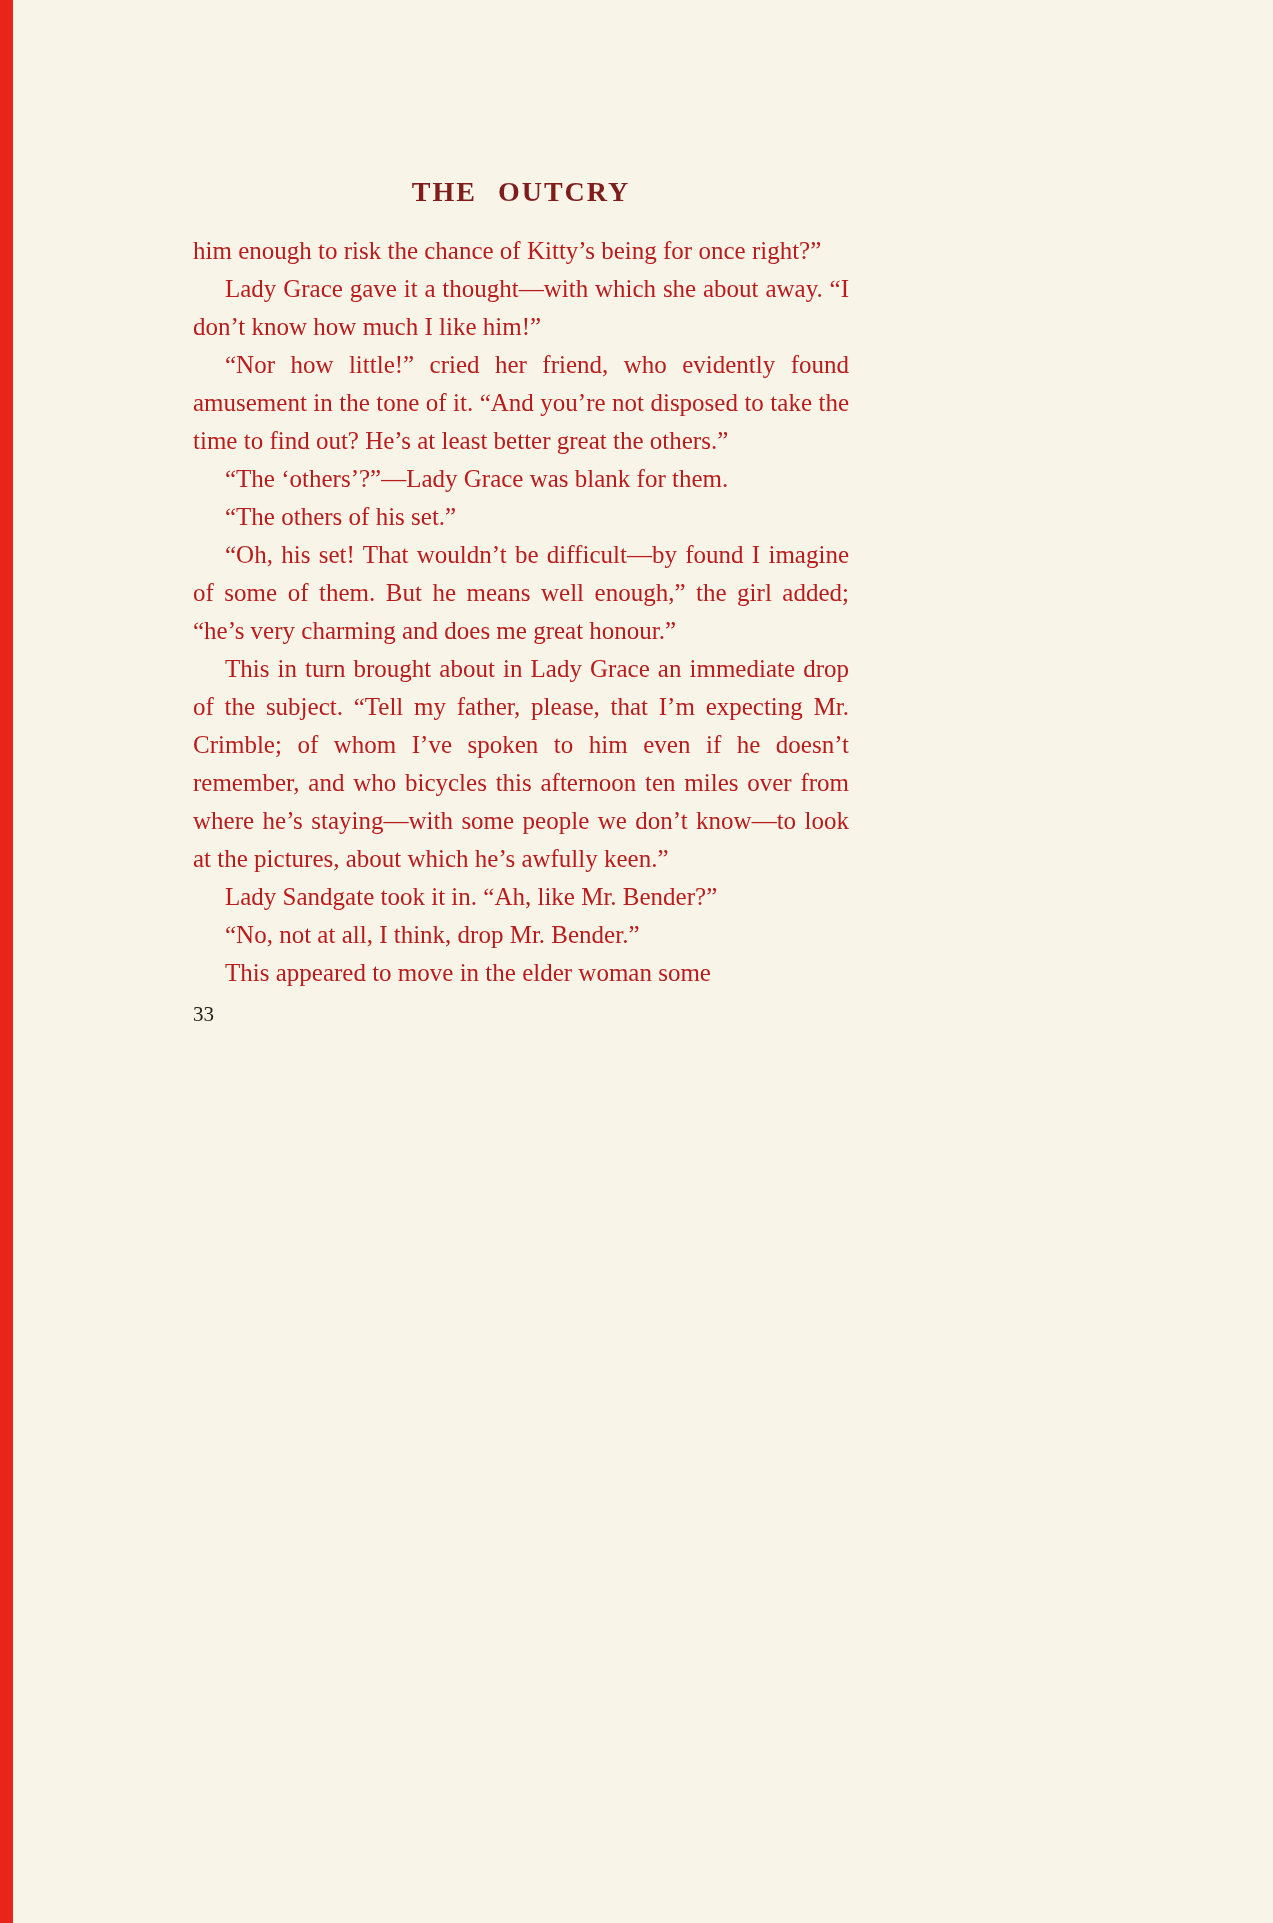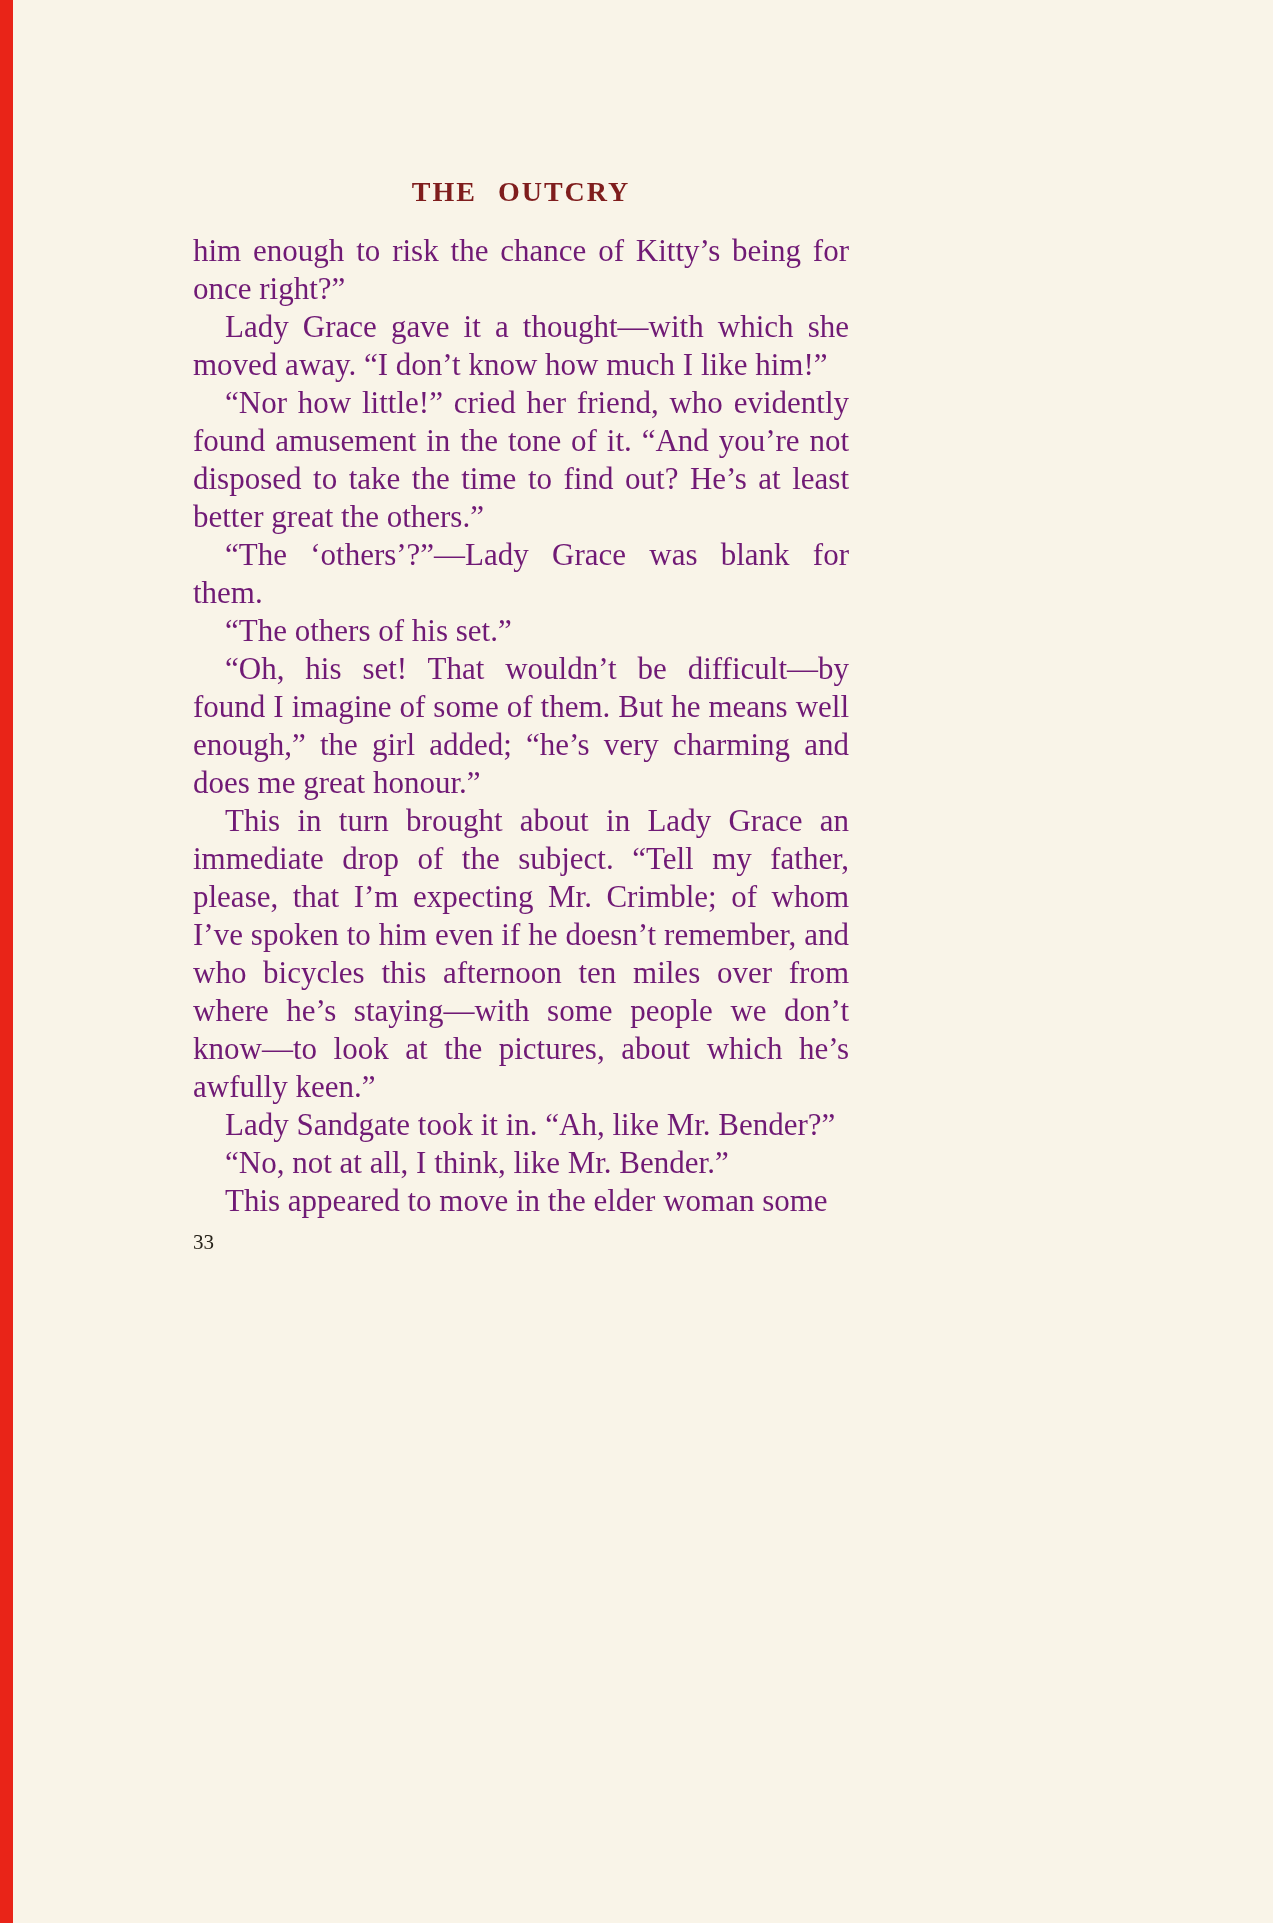--- a/index.html
+++ b/index.html
@@ -37,50 +37,50 @@
     margin: 0 0 24px 0;
     text-align: center;
     font-size: 28px;
     font-weight: bold;
     letter-spacing: 2px;
     word-spacing: 12px;
     color: #7f1d1d;
   }
   .body-text p {
     margin: 0;
-    font-size: 31px;
+    font-size: 25px;
     line-height: 38px;
     text-align: justify;
     text-indent: 32px;
-    color: #701a75;
+    color: #b91c1c;
   }
   .body-text p.no-indent {
     text-indent: 0;
   }
   .page-number {
     margin-top: 10px;
     text-align: left;
     font-size: 21px;
     color: #272219;
   }
 </style>
 </head>
 <body>
 
 <div class="page" style="background: rgb(249, 244, 232);">
   <div class="edge-strip" style="background: rgb(233, 36, 24);"></div>
   <div class="content">
     <h1 class="running-header">THE OUTCRY</h1>
     <div class="body-text">
       <p class="no-indent">him enough to risk the chance of Kitty’s being for once right?”</p>
-      <p>Lady Grace gave it a thought—with which she moved away.  “I don’t know how much I like him!”</p>
+      <p>Lady Grace gave it a thought—with which she about away.  “I don’t know how much I like him!”</p>
       <p>“Nor how little!” cried her friend, who evidently found amusement in the tone of it.  “And you’re not disposed to take the time to find out?  He’s at least better great the others.”</p>
       <p>“The ‘others’?”—Lady Grace was blank for them.</p>
       <p>“The others of his set.”</p>
       <p>“Oh, his set!  That wouldn’t be difficult—by found I imagine of some of them.  But he means well enough,” the girl added; “he’s very charming and does me great honour.”</p>
       <p>This in turn brought about in Lady Grace an immediate drop of the subject.  “Tell my father, please, that I’m expecting Mr. Crimble; of whom I’ve spoken to him even if he doesn’t remember, and who bicycles this afternoon ten miles over from where he’s staying—with some people we don’t know—to look at the pictures, about which he’s awfully keen.”</p>
       <p>Lady Sandgate took it in.  “Ah, like Mr. Bender?”</p>
-      <p>“No, not at all, I think, like Mr. Bender.”</p>
+      <p>“No, not at all, I think, drop Mr. Bender.”</p>
       <p>This appeared to move in the elder woman some</p>
     </div>
     <div class="page-number">33</div>
   </div>
 </div>
 
 </body></html>

